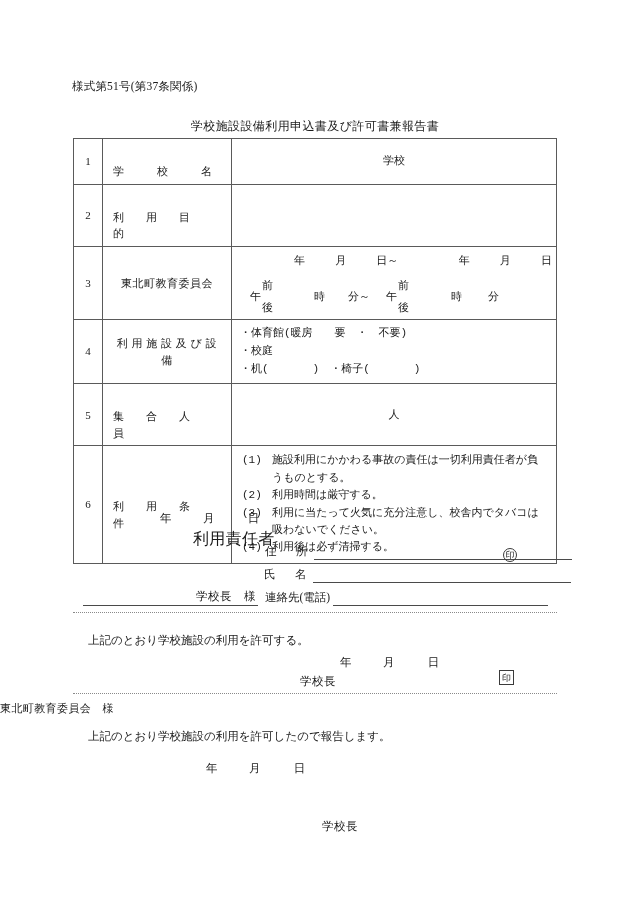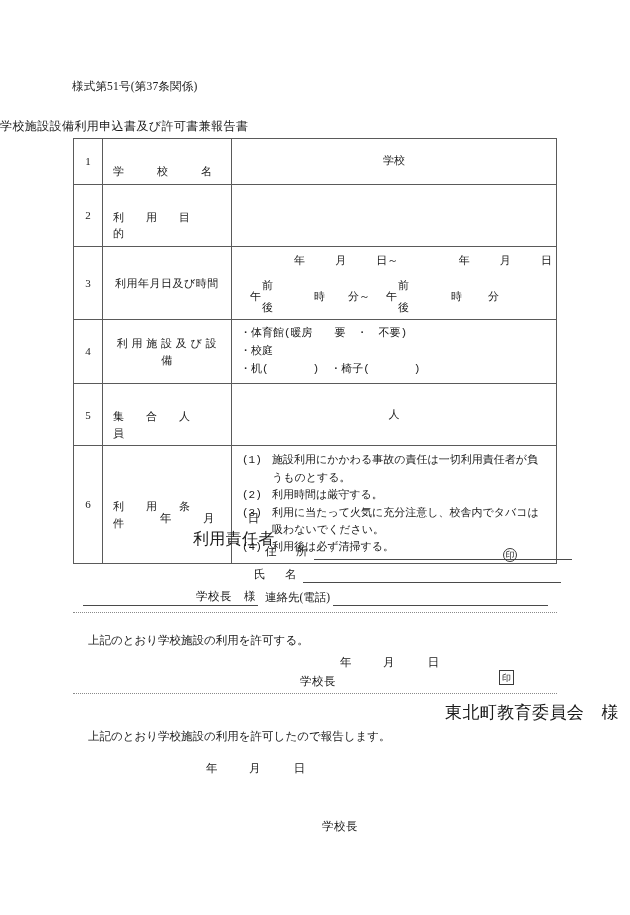--- a/index.html
+++ b/index.html
@@ -29,20 +29,21 @@
     letter-spacing: 0.2px;
     white-space: nowrap;
   }
 
   
   .doc-title {
     position: absolute;
     left: 0;
     right: 0;
     top: 117px;
+    text-align: center;
     font-size: 12px;
     letter-spacing: 0.4px;
   }
 
   
   .main-table {
     position: absolute;
     left: 73px;
     top: 138px;
     width: 484px;
@@ -172,21 +173,21 @@
   .ul {
     display: inline-block;
     border-bottom: 1px solid #4a4a4a;
     vertical-align: bottom;
     height: 14px;
   }
 
   .f-addr { left: 265px; top: 527px; }
   .f-addr .ul { width: 258px; }
 
-  .f-name { left: 254px; top: 550px; }
+  .f-name { left: 264px; top: 550px; }
   .f-name .ul { width: 258px; }
 
   .seal-round {
     position: absolute;
     left: 503px;
     top: 548px;
     width: 14px;
     height: 14px;
     border: 1px solid #3a3a3a;
     border-radius: 50%;
@@ -266,22 +267,22 @@
     line-height: 14px;
     text-align: center;
     box-sizing: border-box;
   }
 
   
   .board-to {
     position: absolute;
     left: 0; right: 11px;
     top: 700px;
-    text-align: right;
-    font-size: 17px;
+    text-align: left;
+    font-size: 11px;
     letter-spacing: 0.4px;
   }
   .rep-stmt {
     position: absolute;
     left: 88px;
     top: 728px;
     font-size: 11.5px;
   }
   .rep-date {
     position: absolute;
@@ -329,21 +330,21 @@
           <div class="spread">利　　用　　目　　的</div>
         </td>
         <td class="col-val">
           <div class="cell-pad"></div>
         </td>
       </tr>
 
       <tr>
         <td class="col-no">3</td>
         <td class="col-lbl">
-          <div class="lbl-plain">利用年月日及び時間</div>
+          <div class="lbl-plain">東北町教育委員会</div>
         </td>
         <td class="col-val">
           <div class="r3">
             <div class="r3-dates">
               <span class="d-y1">年</span>
               <span class="d-m1">月</span>
               <span class="d-d1">日～</span>
               <span class="d-y2">年</span>
               <span class="d-m2">月</span>
               <span class="d-d2">日</span>

